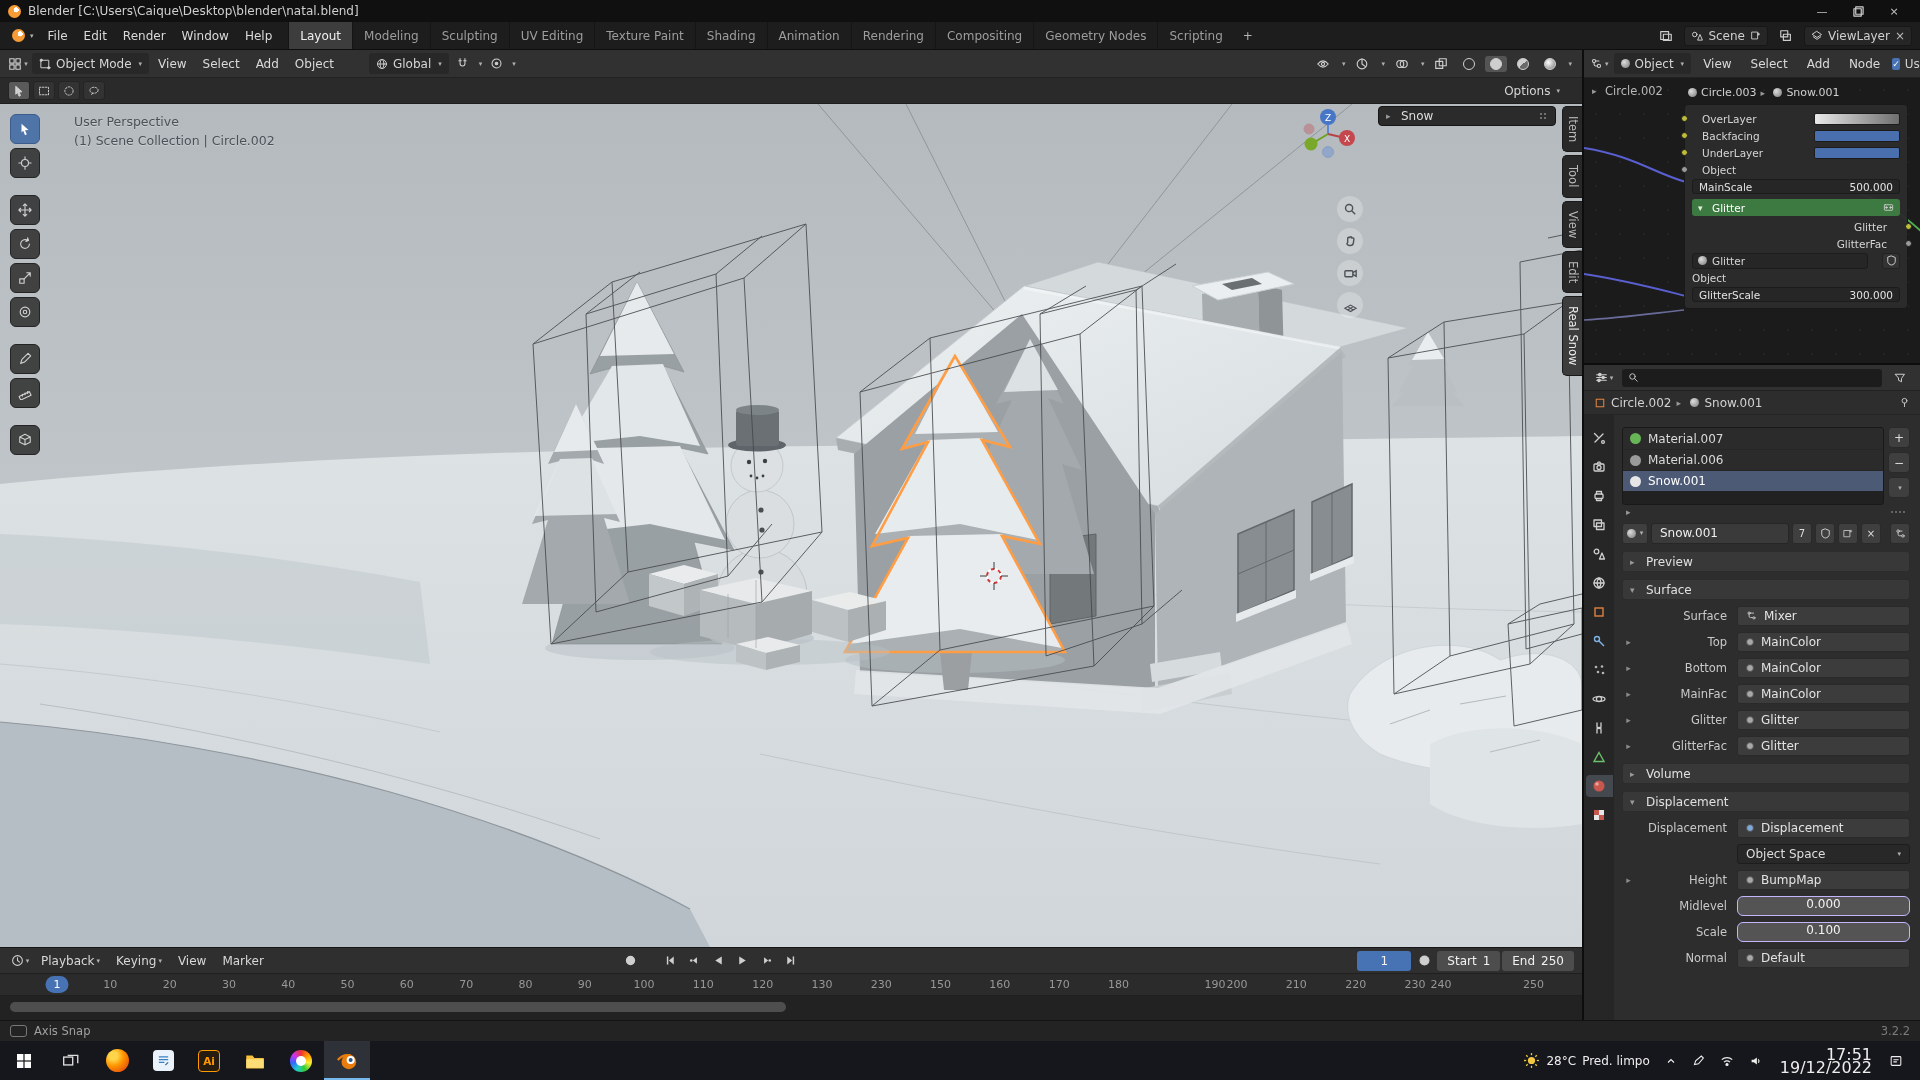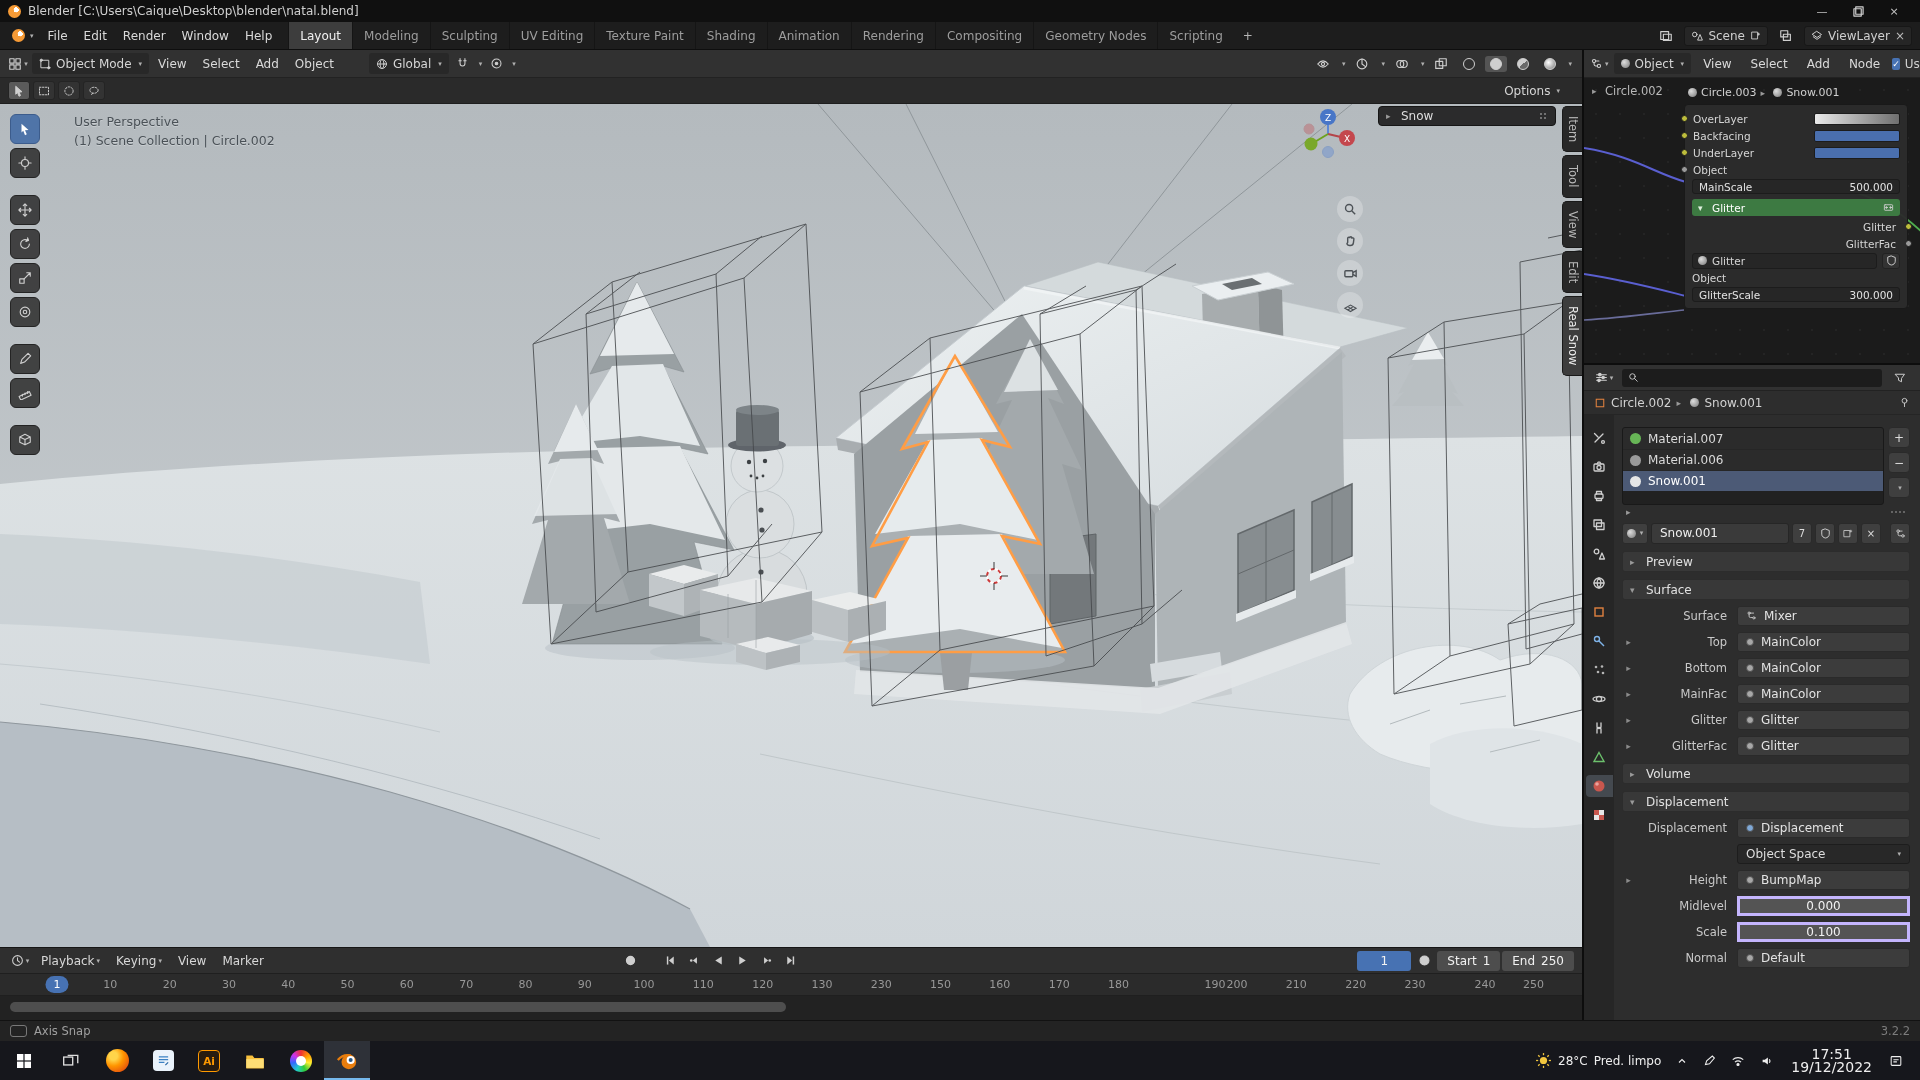--- a/index.html
+++ b/index.html
@@ -81,21 +81,21 @@
 
 
 .right-col{width:338px;display:flex;flex-direction:column;border-left:2px solid #0d0d0d}
 .shader-editor{height:315px;background:#1b1b1b;position:relative;overflow:hidden;border-bottom:2px solid #0d0d0d}
 .se-header{height:28px;background:#313131;display:flex;align-items:center;gap:5px;padding:0 6px;border-bottom:1px solid #222;position:relative;z-index:3}
 .se-canvas{position:absolute;left:0;top:28px;right:0;bottom:0;background-image:radial-gradient(#242424 1px,transparent 1px);background-size:24px 24px}
 .se-crumb{position:absolute;left:8px;top:6px;display:flex;align-items:center;gap:4px;color:#b9b9b9;font-size:11.5px}
 .checkbox{width:12px;height:12px;background:#4772b3;border-radius:2px;color:#fff;font-size:9px;display:flex;align-items:center;justify-content:center}
 .node-path{position:absolute;left:104px;top:8px;display:flex;align-items:center;gap:4px;font-size:11px;color:#d0d0d0}
 .node-panel{position:absolute;left:100px;right:12px;top:26px;background:rgba(44,44,44,.96);border:1px solid #191919;border-radius:4px;padding:5px 7px;font-size:10.5px;color:#d5d5d5}
-.np-row{display:flex;align-items:center;gap:5px;height:17px;position:relative}
+.np-row{display:flex;align-items:center;gap:14px;height:17px;position:relative}
 .np-sock{width:7px;height:7px;border-radius:50%;background:#bdbd3c;border:1px solid #1d1d1d;margin-left:-11px;flex:none}
 .np-sock.gray{background:#9a9a9a}
 .np-sock.out{margin-left:4px;margin-right:-12px}
 .np-field{margin-left:auto;width:86px;height:12px;border-radius:2px;border:1px solid #1c1c1c}
 .f-ramp{background:linear-gradient(90deg,#e9e9e9,#6f6f6f)}
 .f-blue{background:#4a6fae}
 .np-num{flex:1;display:flex;justify-content:space-between;background:#262626;border:1px solid #1c1c1c;border-radius:3px;height:15px;align-items:center;padding:0 6px;color:#e2e2e2}
 .np-group{height:17px;background:#3d7a42;border-radius:3px;display:flex;align-items:center;gap:5px;color:#fff;padding:0 6px;margin:4px 0 2px}
 .np-out{justify-content:flex-end}
 .np-sel{flex:1;height:16px;background:#262626;border:1px solid #1c1c1c;border-radius:3px;display:flex;align-items:center;gap:5px;padding:0 5px}
@@ -126,21 +126,21 @@
 .db-name{flex:1;height:21px;background:#3a3a3a;border:1px solid #262626;border-radius:3px;display:flex;align-items:center;padding:0 8px;color:#efefef}
 .db-mini{width:20px;height:21px;background:#3f3f3f;border:1px solid #2a2a2a;border-radius:3px;display:flex;align-items:center;justify-content:center;color:#ddd;font-size:10px}
 .panel-hdr{height:21px;display:flex;align-items:center;gap:7px;background:#383838;border:1px solid #2c2c2c;border-radius:3px;margin-top:7px;padding:0 7px;color:#e0e0e0}
 .exp{color:#9a9a9a;font-size:9px;width:9px;display:inline-block}
 .prop-row{display:flex;align-items:center;height:21px;margin-top:5px}
 .prop-exp{width:13px;color:#8b8b8b;font-size:9px;text-align:center;flex:none}
 .prop-label{width:102px;text-align:right;padding-right:10px;color:#c9c9c9;flex:none;font-size:11.5px}
 .prop-val{flex:1;min-width:0}
 .node-btn{height:20px;background:#3c3c3c;border:1px solid #2a2a2a;border-radius:3px;display:flex;align-items:center;gap:7px;padding:0 8px;color:#e3e3e3}
 .node-dot{width:8px;height:8px;border-radius:50%;background:#a8a8a8;border:1px solid #4e4e4e;flex:none}
-.num-field{height:20px;background:#545454;border:3px solid #c4b5fd;border-radius:0;display:flex;align-items:flex-end;justify-content:center;color:#f2f2f2}
+.num-field{height:20px;background:#545454;border:1px solid #c4b5fd;border-radius:6px;display:flex;align-items:flex-start;justify-content:center;color:#f2f2f2}
 .dropdown-field{height:20px;background:#282828;border:1px solid #1d1d1d;border-radius:3px;display:flex;align-items:center;padding:0 8px;color:#dedede}
 .dropdown-field .caret{margin-left:auto}
 
 
 .statusbar{height:21px;background:#232323;border-top:1px solid #121212;display:flex;align-items:center;gap:7px;padding:0 10px;color:#a0a0a0;font-size:11.5px}
 .alt-key{width:17px;height:12px;border:1px solid #787878;border-radius:3px}
 .sb-ver{margin-left:auto;color:#7c7c7c}
 
 
 .taskbar{height:39px;background:#16171c;display:flex;align-items:stretch;color:#eee}
@@ -149,21 +149,21 @@
 .tb-search input{border:0;outline:0;flex:1;font-size:12.5px;color:#222;background:transparent;font-family:"DejaVu Sans",sans-serif}
 .tb-appicon{width:46px;display:flex;align-items:center;justify-content:center}
 .tb-appicon.active-app{background:#2e3138;box-shadow:inset 0 -2px 0 #76b9ed}
 .ff-circle{width:23px;height:23px;border-radius:50%;background:radial-gradient(circle at 32% 30%,#ffd54a 0 18%,#ff9500 45%,#e8590c 78%,#b23a0a)}
 .wheel{width:22px;height:22px;border-radius:50%;background:conic-gradient(#e33,#f90,#fe3,#3c3,#2cc,#36f,#c3e,#e33);position:relative}
 .wheel:after{content:"";position:absolute;inset:6px;border-radius:50%;background:#fff}
 .ai-ic{width:22px;height:22px;background:#271c10;border:1.5px solid #ff9a00;border-radius:4px;color:#ff9a00;font-weight:bold;font-size:10.5px;display:flex;align-items:center;justify-content:center}
 .notes-ic{width:21px;height:21px;background:#eaf3fb;border-radius:4px;display:flex;align-items:center;justify-content:center}
 .tray{margin-left:auto;display:flex;align-items:center;gap:3px;padding-right:3px}
 .tray-item{padding:0 6px;display:flex;align-items:center;gap:6px;height:100%}
-.tray-clock{text-align:center;font-size:14px;line-height:13px;padding:0 8px}
+.tray-clock{text-align:right;font-size:16px;line-height:13px;padding:0 8px}
 .show-desktop{width:5px;border-left:1px solid #3a3a3a}
 </style>
 </head>
 <body>
 
 <div id="app">
 
   <div class="titlebar">
     <span class="blender-mini"></span>
     <span>Blender [C:\Users\Caique\Desktop\blender\natal.blend]</span>
@@ -784,21 +784,21 @@
             <div class="tl-tick" style="left: 881.27px;">230</div>
             <div class="tl-tick" style="left: 940.57px;">150</div>
             <div class="tl-tick" style="left: 999.87px;">160</div>
             <div class="tl-tick" style="left: 1059.17px;">170</div>
             <div class="tl-tick" style="left: 1118.47px;">180</div>
             <div class="tl-tick" style="left: 1191px; margin-left: 24px;">190</div>
             <div class="tl-tick" style="left: 1237.07px;">200</div>
             <div class="tl-tick" style="left: 1296.37px;">210</div>
             <div class="tl-tick" style="left: 1355.67px;">220</div>
             <div class="tl-tick" style="left: 1414.97px;">230</div>
-            <div class="tl-tick" style="left: 1485px;">240</div>
+            <div class="tl-tick" style="left: 1441px;">240</div>
             <div class="tl-tick" style="left: 1533.57px;">250</div>
           </div>
         <div class="tl-scroll">
           <div class="tl-scrollbar"></div>
         </div>
       </div>
     </div>
 
     <div class="right-col">
 

